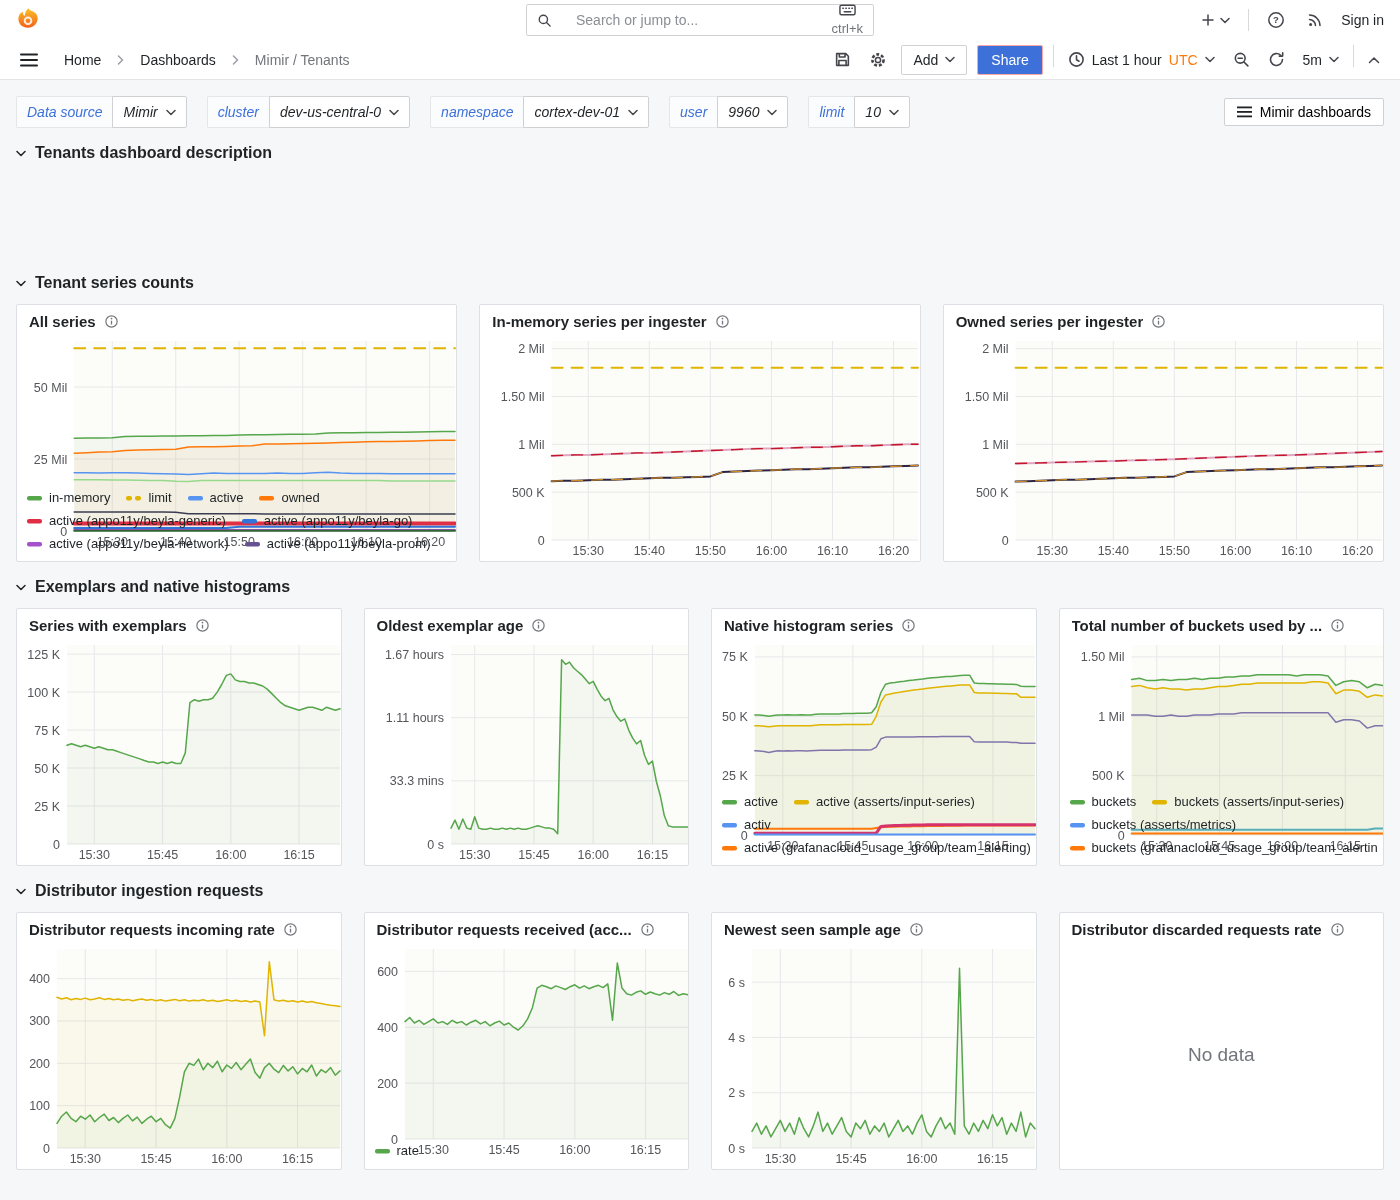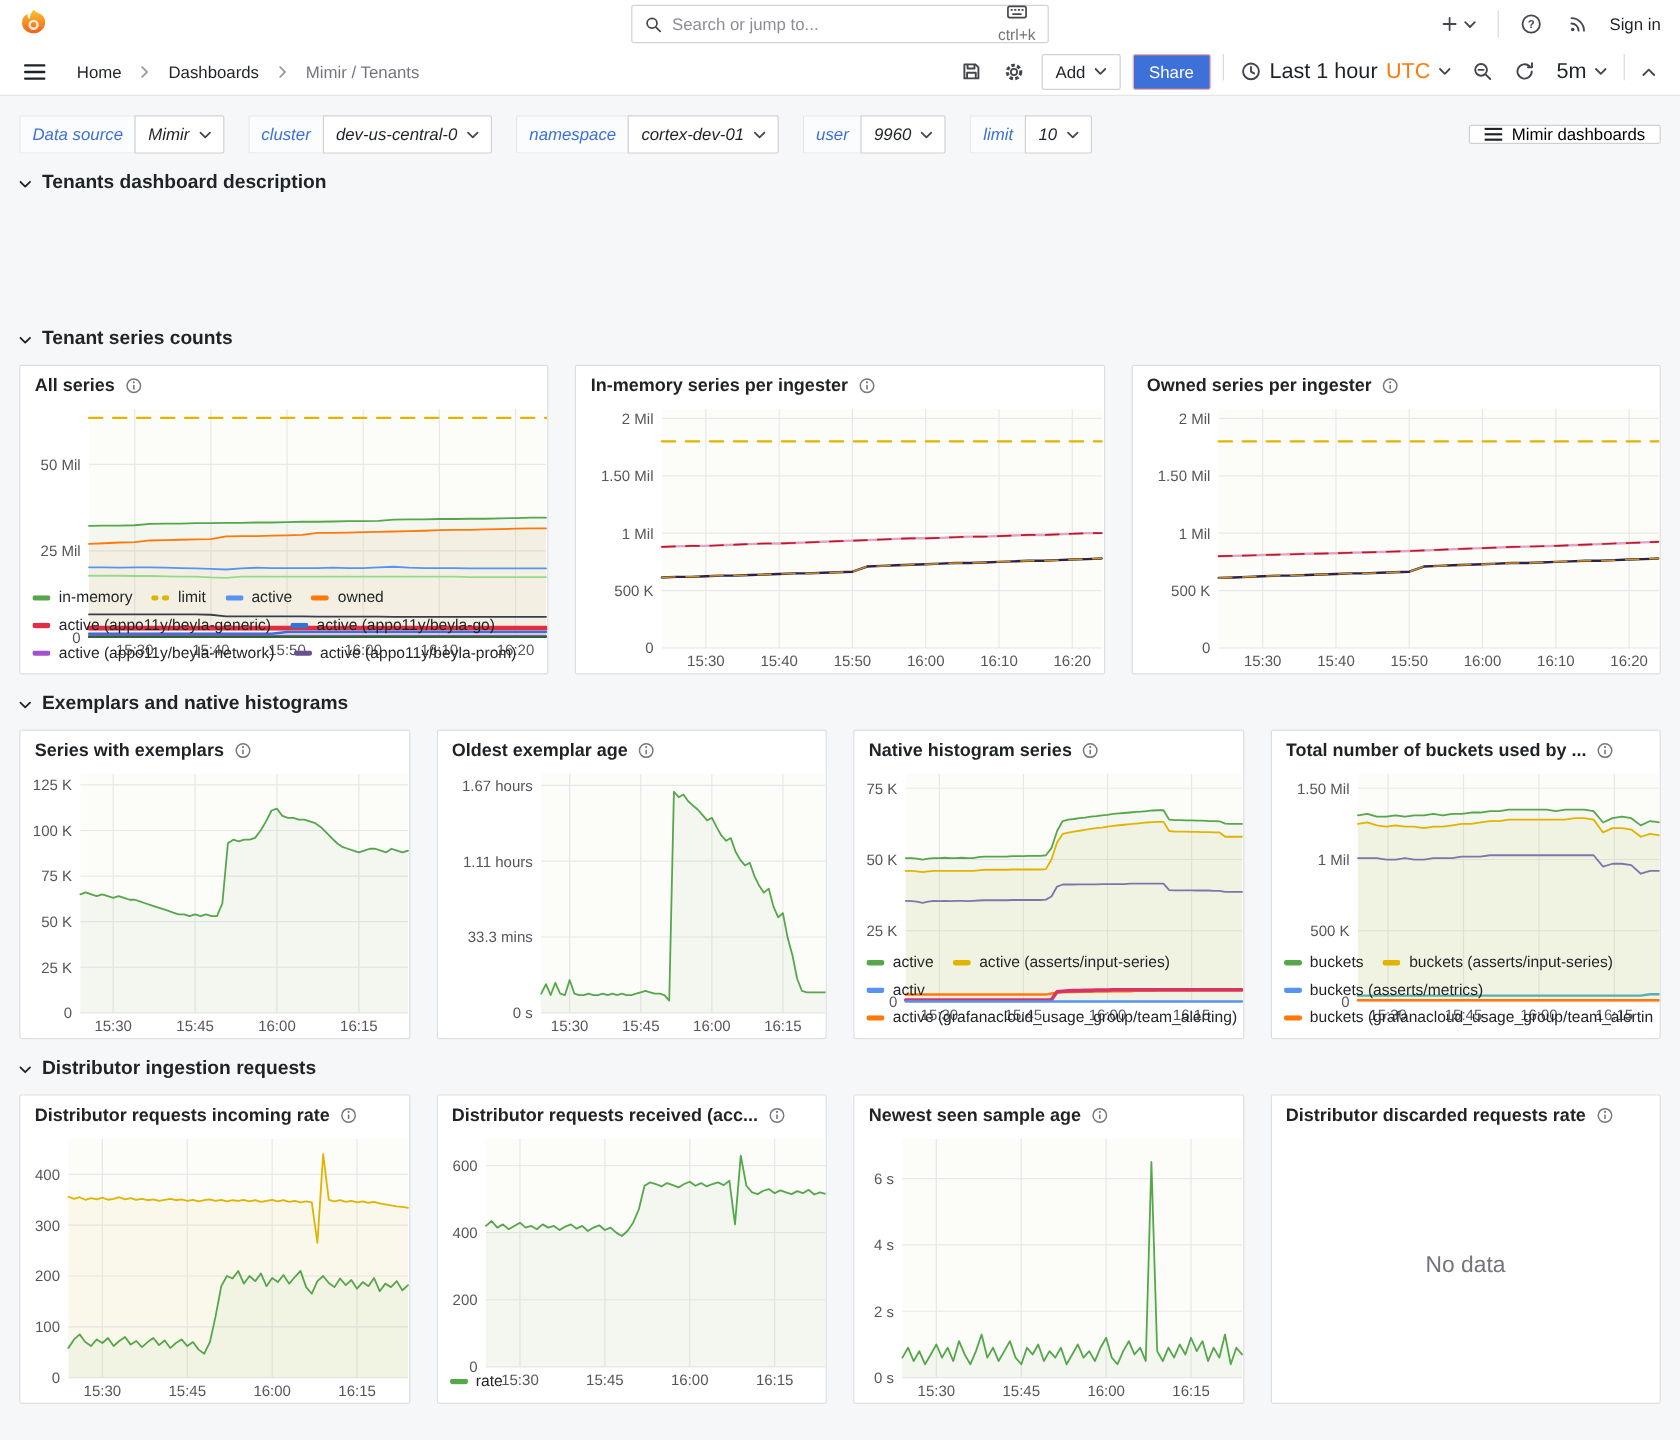--- a/index.html
+++ b/index.html
@@ -5,45 +5,45 @@
   * { box-sizing: border-box; margin: 0; padding: 0; }
   html,body { width:1400px; height:1200px; overflow:hidden; }
   body { font-family:"Liberation Sans","DejaVu Sans",sans-serif; background:#f6f7f8; color:#1f2326; font-size:14px; }
   svg { display:block; }
   .stroke-ic { stroke:#44464c; fill:none; stroke-width:1.5; stroke-linecap:round; stroke-linejoin:round; }
 
   
   .topnav { position:relative; height:40px; background:#fff; display:flex; align-items:center; padding:0 16px; }
   .breadbar { height:40px; background:#fff; border-bottom:1px solid #e4e5e7; display:flex; align-items:center; padding:0 16px; gap:8px; }
   .logo { width:24px; height:26px; }
-  .searchbox { position:absolute; left:50%; transform:translateX(-50%); width:348px; height:32px; border:1px solid #d0d2d6; border-radius:2px; background:#fff; display:flex; align-items:center; padding:0 10px; gap:8px; }
+  .searchbox { position:absolute; left:50%; transform:translateX(-50%); width:348px; height:32px; border:1px solid #d0d2d6; border-radius:2px; background:#fff; display:flex; align-items:center; padding:0 10px; gap:24px; }
   .searchbox input { border:0; outline:0; flex:1; font:14px "Liberation Sans",sans-serif; color:#1f2326; background:transparent; }
   .searchbox input::placeholder { color:#8b8e94; }
   .kbd-badge { display:flex; align-items:center; gap:5px; color:#72757b; font-size:13px; white-space:nowrap;flex-direction:column; }
   .nav-right { margin-left:auto; display:flex; align-items:center; gap:14px; }
   .icnbtn { display:flex; align-items:center; gap:4px; background:none; border:0; cursor:pointer; padding:4px; }
   .vdiv { width:1px; height:22px; background:#d8d9da; }
   .signin { font-size:14px; color:#1f2326; text-decoration:none; font-weight:500; }
 
   
   .crumbs { display:flex; align-items:center; gap:16px; margin-left:14px; }
   .crumb { font-size:14px; color:#1f2326; text-decoration:none; }
   .crumb.current { color:#72757b; }
   .toolbar { margin-left:auto; display:flex; gap:10px; }
   .btn-outline { height:30px; display:flex; align-items:center; gap:7px; padding:0 11px; background:#fff; border:1px solid #cfd1d5; border-radius:2px; font-size:14px; color:#1f2326; cursor:pointer; }
   .btn-primary { height:30px; display:flex; align-items:center; padding:0 13px; background:#3d71d9; border:1px solid #fca5a5; border-radius:2px; font-size:14px; color:#fff; cursor:pointer; }
-  .timepick { display:flex; align-items:center; gap:7px; font-size:18px; cursor:pointer; padding:0 4px; }
+  .timepick { display:flex; align-items:center; gap:7px; font-size:14px; cursor:pointer; padding:0 4px; }
   .tz { color:#ff780a; font-weight:500; }
 
   
   .varbar { margin:16px 16px 0; display:flex; align-items:center; gap:20px; }
   .varchip { display:flex; height:32px; cursor:pointer;font-style:italic; }
   .varchip .lbl { display:flex; align-items:center; padding:0 10px; background:#fbfcfd; border:1px solid #e4e6e9; border-right:0; border-radius:2px 0 0 2px; color:#3d71d9; }
   .varchip .val { display:flex; align-items:center; gap:8px; padding:0 10px; background:#fff; border:1px solid #cfd1d5; border-radius:0 2px 2px 0; color:#1f2326; }
-  .mimir-btn { margin-left:auto; height:16px; display:flex; align-items:center; gap:8px; padding:0 12px; background:#fff; border:1px solid #cfd1d5; border-radius:2px; font-size:14px; cursor:pointer; }
+  .mimir-btn { margin-left:auto; height:28px; display:flex; align-items:center; gap:8px; padding:0 12px; background:#fff; border:1px solid #cfd1d5; border-radius:2px; font-size:14px; cursor:pointer; }
 
   
   .section { margin:16px 16px 12px; display:flex; align-items:center; gap:9px; cursor:pointer; }
   .section h2 { font-size:16px; font-weight:700; color:#1f2326; }
   .desc { margin:20px 16px 0; font-size:15px; color:#1f2326; }
   .spacer-lg { height:84px; }
 
   
   .row { display:grid; gap:22px; height:258px; margin:0 16px; }
   .row3 { grid-template-columns:repeat(3,1fr); }

